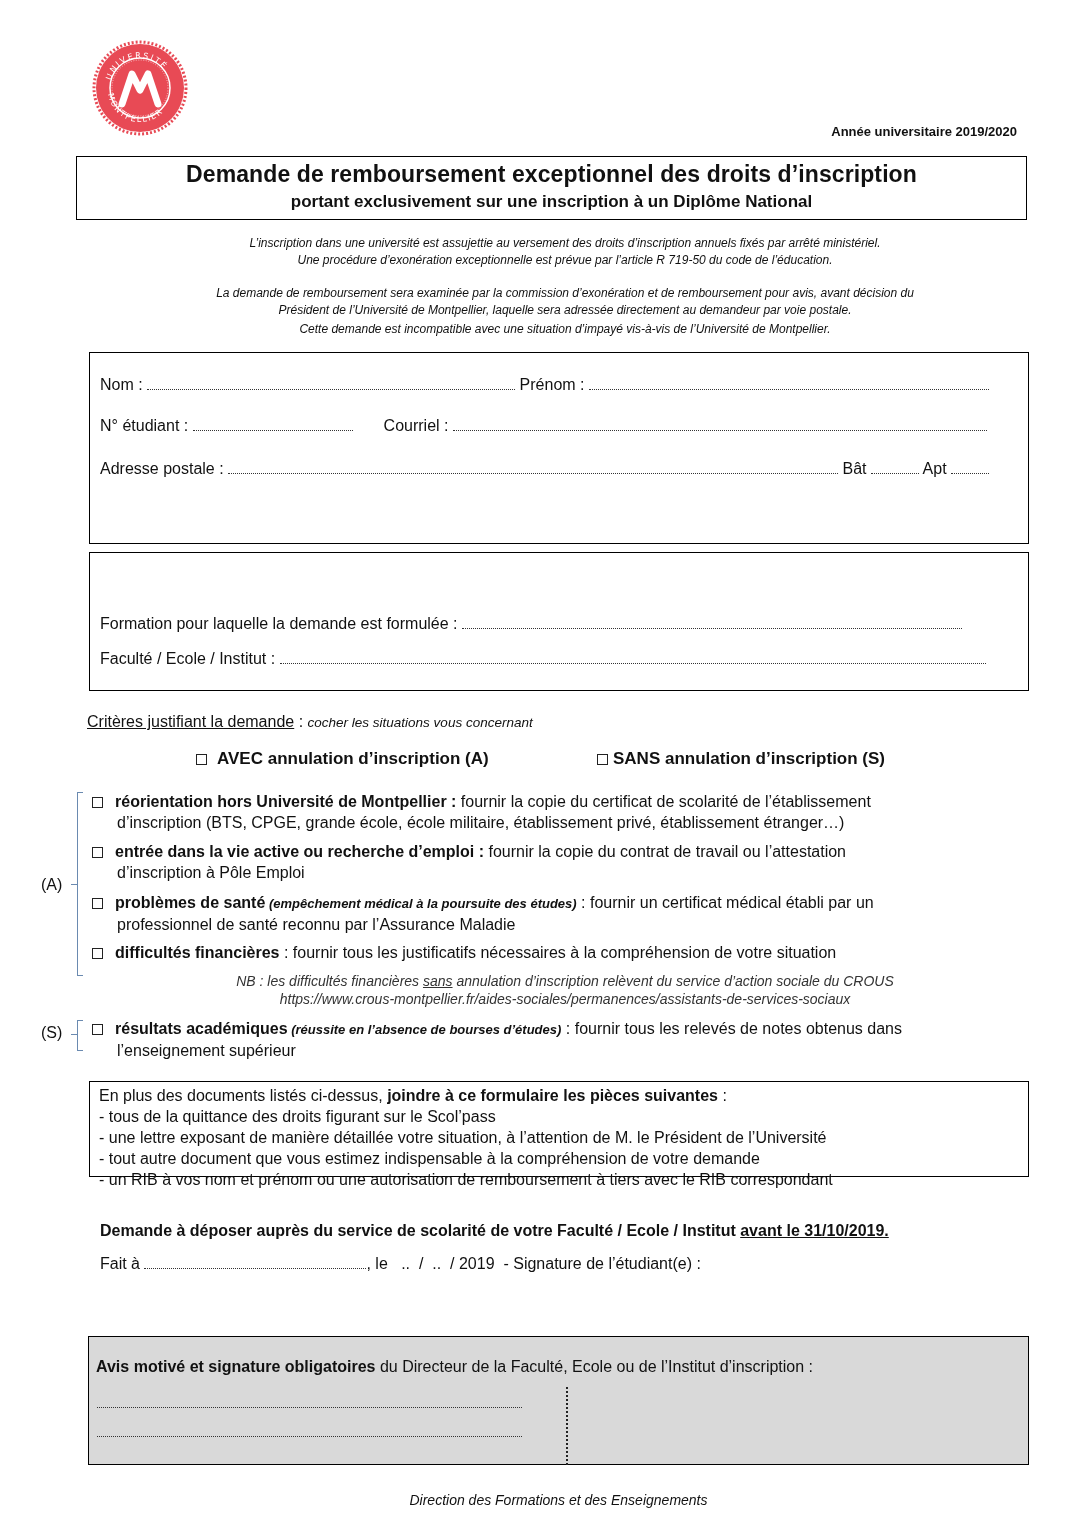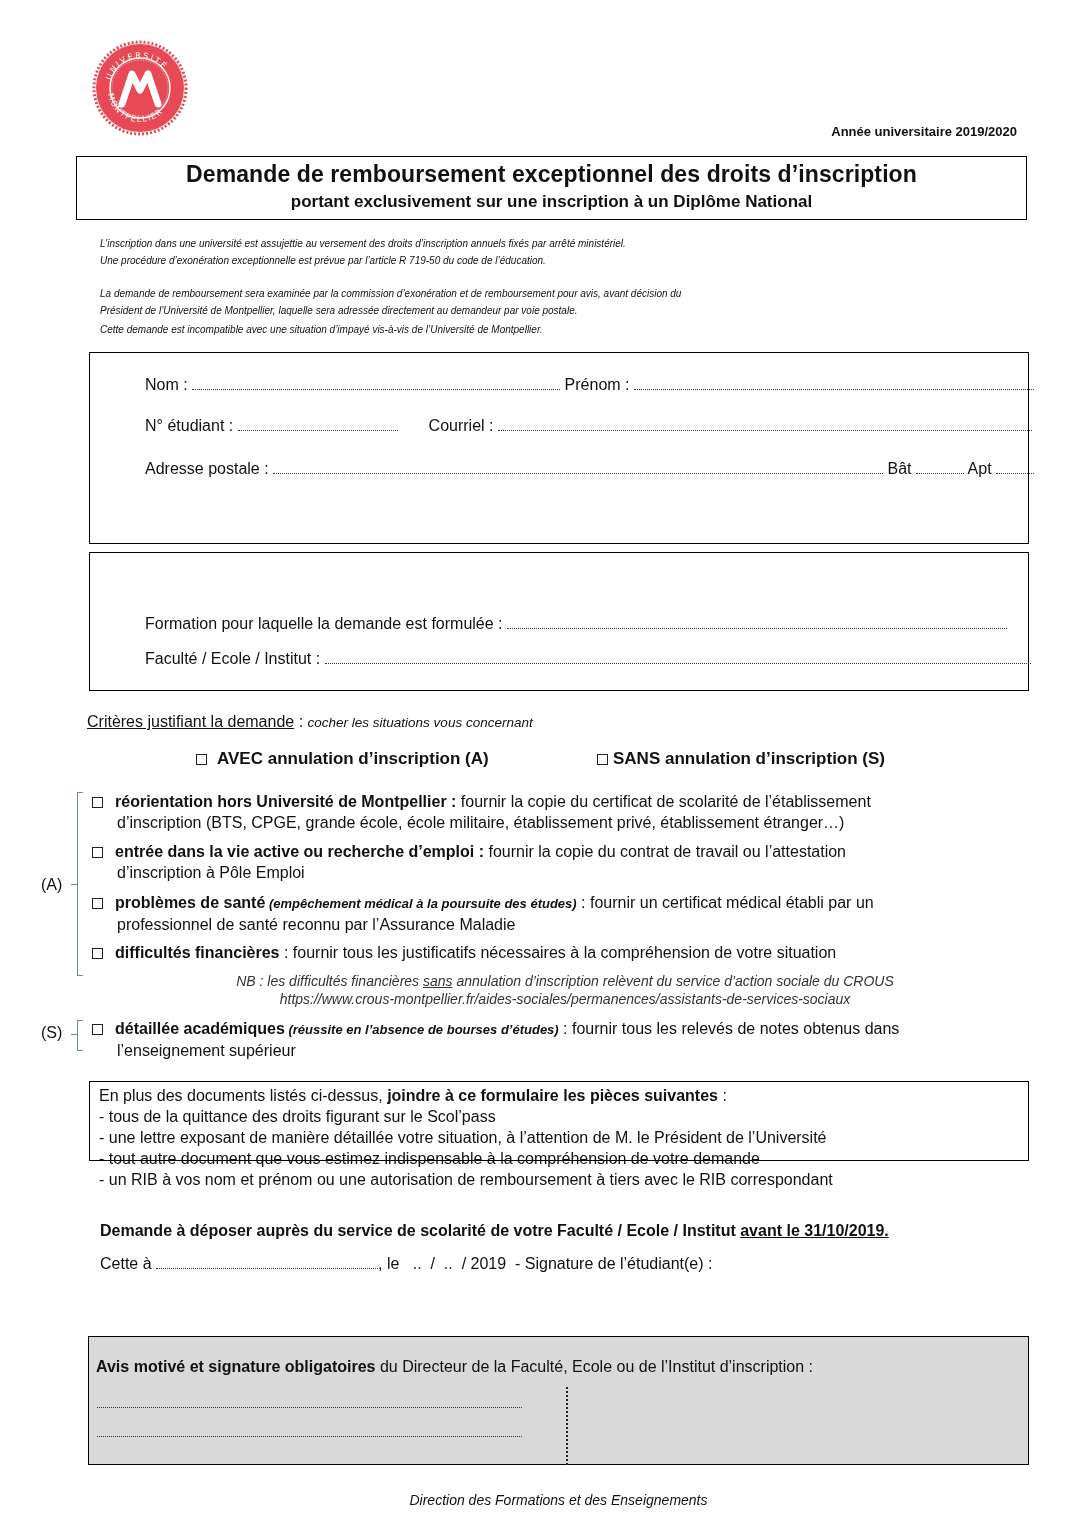--- a/index.html
+++ b/index.html
@@ -3,31 +3,31 @@
 <meta charset="utf-8">
 <style>
   html, body { margin: 0; padding: 0; background: #ffffff; }
   body { width: 1077px; height: 1534px; position: relative; font-family: "Liberation Sans", sans-serif; color: #111; overflow: hidden; }
   .abs { position: absolute; }
   .logo { left: 92px; top: 40px; width: 96px; height: 96px; }
   .year { right: 60px; top: 124px; font-size: 13px; font-weight: bold; text-align: right; }
   .title-box { left: 76px; top: 156px; width: 951px; height: 64px; border: 1px solid #000; text-align: center; box-sizing: border-box; }
   .title-main { font-size: 23px; font-weight: bold; margin-top: 4px; letter-spacing: 0.1px; }
   .title-sub { font-size: 17px; font-weight: bold; margin-top: 4px; }
-  .intro { left: 100px; width: 930px; text-align: left; font-style: italic; font-size: 10px; line-height: 17px; }
+  .intro { left: 100px; width: 930px; text-align: center; font-style: italic; font-size: 12px; line-height: 17px; }
   .box { border: 1px solid #000; box-sizing: border-box; }
-  .field-line { position: absolute; font-size: 16px; white-space: nowrap; margin-left: 45px; }
+  .field-line { position: absolute; font-size: 16px; white-space: nowrap; }
   .chk { display: inline-block; width: 11px; height: 11px; border: 1px solid #222; vertical-align: -1px; margin-right: 6px; box-sizing: border-box; cursor: pointer; }
   .crit-item { position: absolute; left: 92px; width: 930px; font-size: 16px; line-height: 21px; }
   .crit-item .cont { padding-left: 25px; }
   .bracket { position: absolute; border-left: 1px solid #6a8ab0; }
   .bracket-tick { position: absolute; width: 6px; height: 1px; background: #6a8ab0; }
   .paren { position: absolute; font-size: 16px; }
   .nb { left: 100px; width: 930px; text-align: center; font-style: italic; font-size: 14px; line-height: 18px; color: #333; }
-  .pieces { left: 89px; top: 1081px; width: 940px; height: 80px; padding: 3px 9px; font-size: 16px; line-height: 21px; }
+  .pieces { left: 89px; top: 1081px; width: 940px; height: 96px; padding: 3px 9px; font-size: 16px; line-height: 21px; }
   .avis { left: 88px; top: 1336px; width: 941px; height: 129px; background: #d9d9d9; }
   .dots { position: absolute; border-bottom: 1px dotted #333; height: 0; }
   .vsep { position: absolute; border-left: 2px dotted #222; }
   u { text-decoration: underline; }
 </style>
 </head>
 <body>
 
 <div class="abs logo">
   <svg width="96" height="96" viewBox="0 0 96 96">
@@ -137,38 +137,38 @@
   <div>https://www.crous-montpellier.fr/aides-sociales/permanences/assistants-de-services-sociaux</div>
 </div>
 
 <div class="bracket" style="left:77px; top:1020px; height:31px;"></div>
 <div class="bracket-tick" style="left:77px; top:1020px;"></div>
 <div class="bracket-tick" style="left:77px; top:1050px;"></div>
 <div class="bracket-tick" style="left:71px; top:1034px;"></div>
 <div class="paren" style="left:41px; top:1024px;">(S)</div>
 
 <div class="crit-item" style="top:1018px;">
-  <div><span class="chk" style="margin-right:12px;"></span><b>détaillée académiques</b><b><i style="font-size:13px;"> (réussite en l’absence de bourses d’études)</i></b><span> : fournir tous les relevés de notes obtenus dans</span></div>
+  <div><span class="chk" style="margin-right:12px;"></span><b>résultats académiques</b><b><i style="font-size:13px;"> (réussite en l’absence de bourses d’études)</i></b><span> : fournir tous les relevés de notes obtenus dans</span></div>
   <div class="cont">l’enseignement supérieur</div>
 </div>
 
 <div class="abs box pieces">
   <div><span>En plus des documents listés ci-dessus, </span><b>joindre à ce formulaire les pièces suivantes</b><span> :</span></div>
   <div>- tous de la quittance des droits figurant sur le Scol’pass</div>
   <div>- une lettre exposant de manière détaillée votre situation, à l’attention de M. le Président de l’Université</div>
   <div>- tout autre document que vous estimez indispensable à la compréhension de votre demande</div>
   <div>- un RIB à vos nom et prénom ou une autorisation de remboursement à tiers avec le RIB correspondant</div>
 </div>
 
 <div class="abs" style="left:100px; top:1222px; font-size:16px; font-weight:bold; white-space:nowrap;">
   <span>Demande à déposer auprès du service de scolarité de votre Faculté / Ecole / Institut </span><u>avant le 31/10/2019.</u>
 </div>
 
 <div class="abs" style="left:100px; top:1255px; font-size:16px; white-space:nowrap;">
-  <span>Cette à</span>
+  <span>Fait à</span>
   <span style="display:inline-block;width:222px;border-bottom:1px dotted #333;"></span><span>, le</span>
   &nbsp;&nbsp;<span>..</span>&nbsp;&nbsp;/&nbsp;&nbsp;<span>..</span>&nbsp;&nbsp;/ <span>2019</span>&nbsp;
   <span>-  Signature de l’étudiant(e) :</span>
 </div>
 
 <div class="abs box avis">
   <div style="position:absolute; left:7px; top:21px; font-size:16px; white-space:nowrap;">
     <b>Avis motivé et signature obligatoires</b><span> du Directeur de la Faculté, Ecole ou de l’Institut d’inscription :</span>
   </div>
   <div class="dots" style="left:8px; top:70px; width:425px;"></div>

